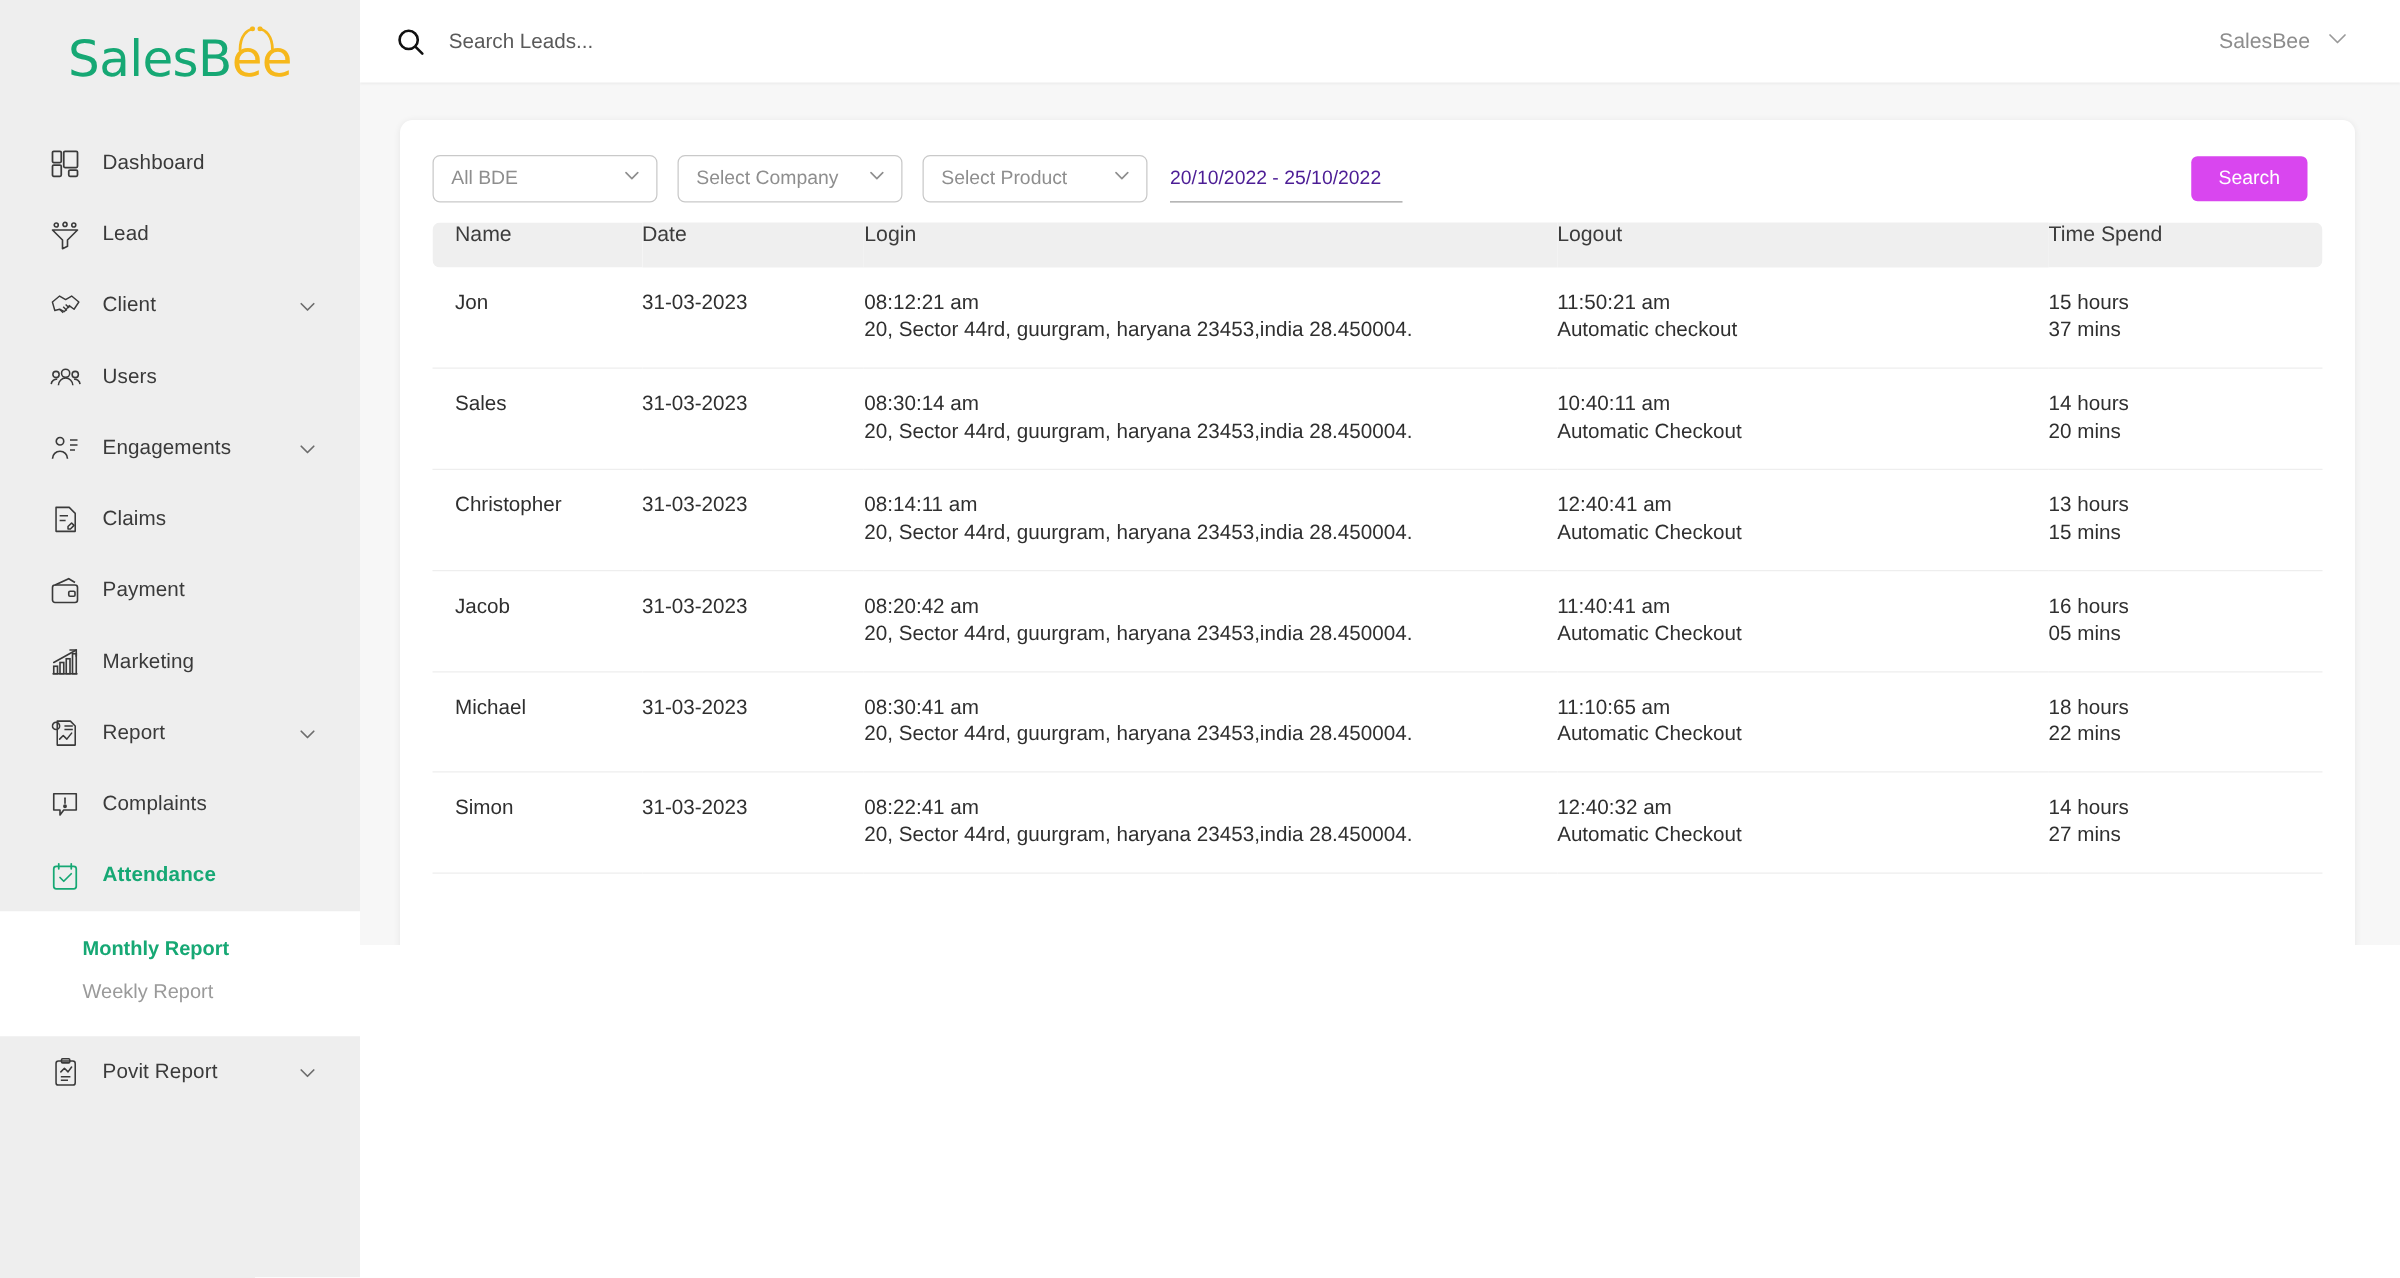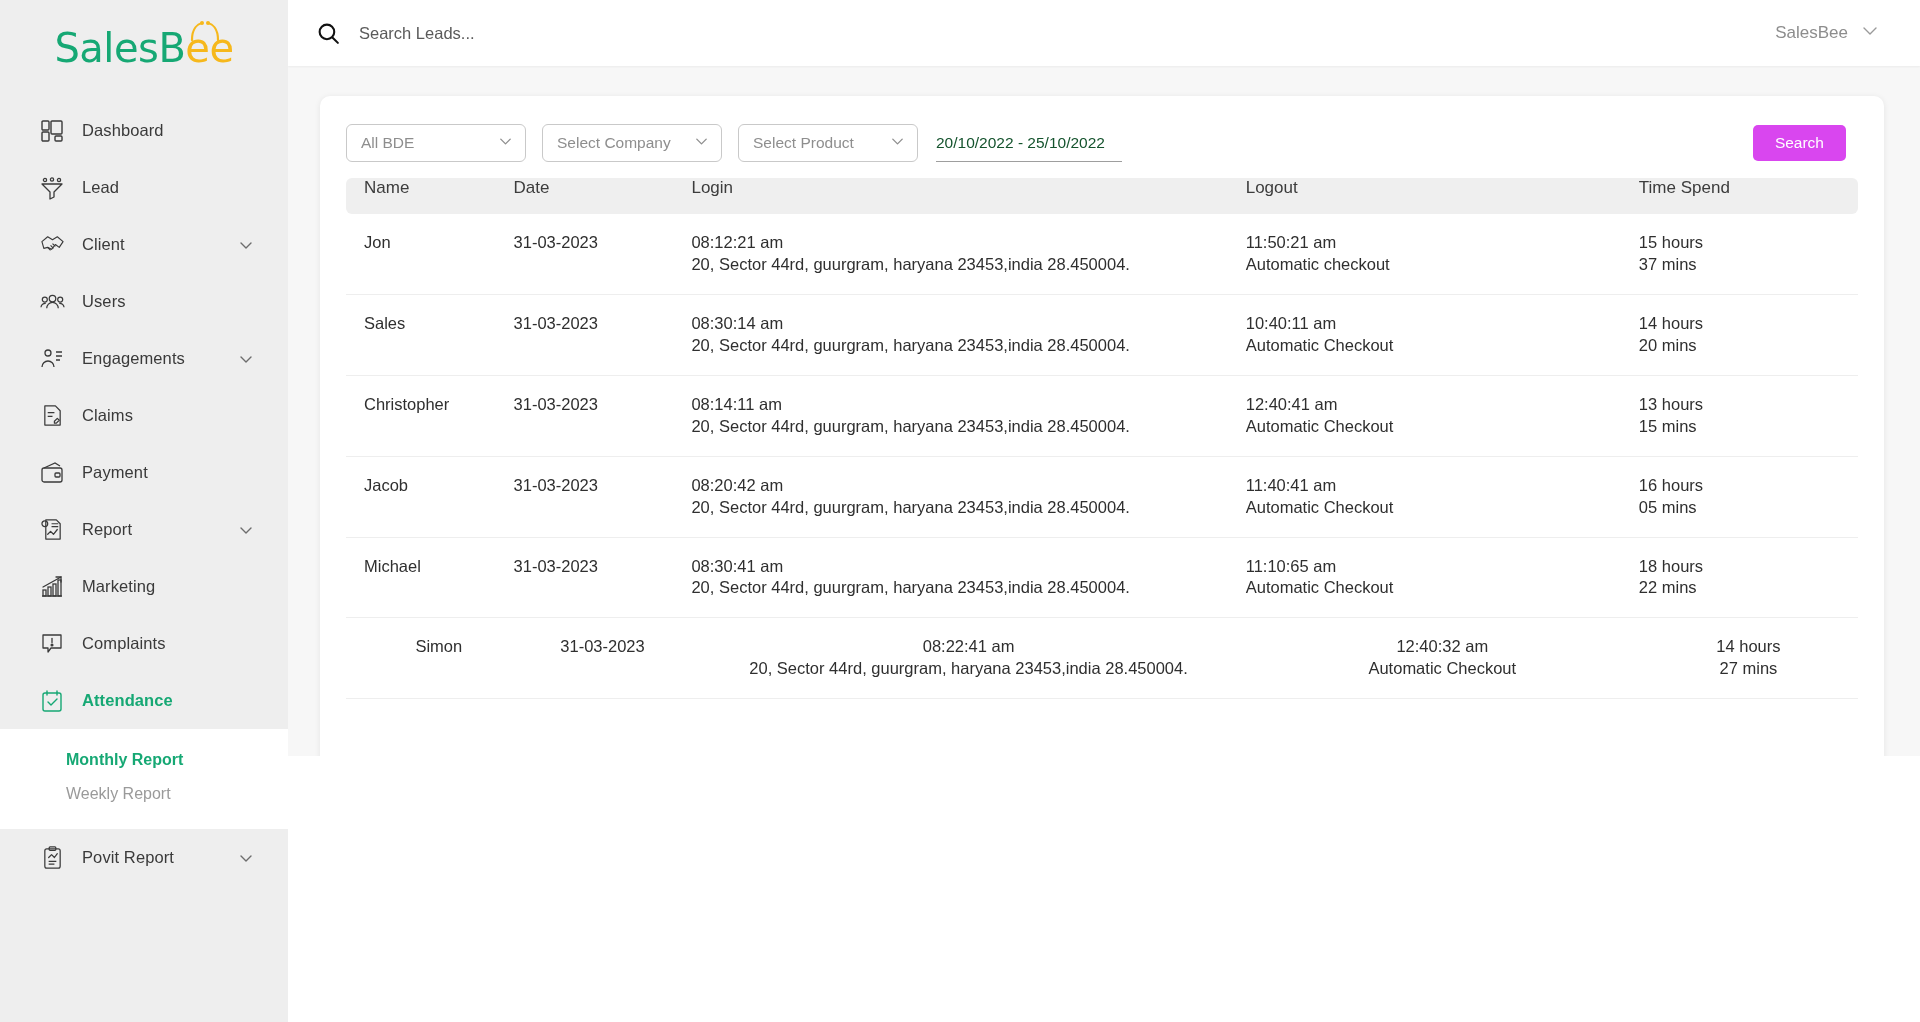--- a/index.html
+++ b/index.html
@@ -114,21 +114,21 @@
     cursor: pointer; background: #fff;
   }
   .select .sel-lbl { font-size: 15.5px; color: #8e8e8e; }
   .daterange {
     width: 186px; height: 38px;
     border-bottom: 1px solid #9e9e9e;
     display: flex; align-items: center;
     margin-left: 2px; margin-right: 16px;
     cursor: pointer;
   }
-  .daterange .dr-lbl { font-size: 15.5px; color: #14532d; }
+  .daterange .dr-lbl { font-size: 15.5px; color: #4c1d95; }
   .search-btn {
     margin-left: auto;
     background: #d946ef;
     color: #ffffff;
     border: none; border-radius: 5px;
     height: 36px; padding: 0 22px;
     font-size: 15.5px; cursor: pointer;
     font-family: "Liberation Sans", sans-serif;
   }
 
@@ -143,21 +143,21 @@
   thead th:first-child { padding-left: 18px; border-radius: 6px 0 0 6px; }
   thead th:last-child { border-radius: 0 6px 6px 0; }
   tbody td {
     padding: 18px 0 18px 0;
     vertical-align: top;
     font-size: 16.5px; color: #2f2f2f;
     border-bottom: 1px solid #eeeeee;
     line-height: 1.33;
   }
   tbody td:first-child { padding-left: 18px; }
-  tbody tr:last-child td { border-bottom: 1px solid #eeeeee; text-align: center; }
+  tbody tr:last-child td { border-bottom: 1px solid #eeeeee; }
   .col-name { width: 130px; }
   .col-date { width: 138px; }
   .col-login { width: 430px; }
   .col-logout { width: 305px; }
   .col-time { width: 170px; }
   .sub { display: block; }
 </style>
 </head>
 <body>
 
@@ -264,48 +264,48 @@
             <rect x="2" y="7" width="20" height="14" rx="2"></rect>
             <path d="M4 7 L15 2 L20 5"></path>
             <rect x="15" y="12" width="5" height="4" rx="1"></rect>
           </svg>
         </span>
         <span class="lbl">Payment</span>
       </div>
 
       <div class="nav-item">
         <span class="ico">
-          <svg width="23" height="23" viewBox="0 0 24 24" fill="none" stroke="#3a3a3a" stroke-width="1.3">
-            <path d="M5 2 h11 l4 4 v16 h-15 z" stroke-linejoin="round"></path>
-            <circle cx="4" cy="6" r="3"></circle>
-            <path d="M11 6 h7 M11 9 h7"></path>
-            <path d="M7 17 l3 -3 l3 3 l4 -5" stroke-linecap="round" stroke-linejoin="round"></path>
-          </svg>
-        </span>
-        <span class="lbl">Report</span>
-        <span class="chev">
-          <svg width="16" height="16" viewBox="0 0 16 16" fill="none" stroke="#6d6d6d" stroke-width="1.4">
-              <path d="M3 6 L8 11 L13 6" stroke-linecap="round" stroke-linejoin="round"></path>
-            </svg>
-        </span>
-      </div>
-
-      <div class="nav-item">
-        <span class="ico">
           <svg width="24" height="24" viewBox="0 0 24 24" fill="none" stroke="#3a3a3a" stroke-width="1.3">
             <path d="M2 21 h20"></path>
             <rect x="3" y="15" width="3" height="6"></rect>
               <rect x="8" y="12" width="3" height="9"></rect>
             <rect x="13" y="9" width="3" height="12"></rect>
               <rect x="18" y="5" width="3" height="16"></rect>
             <path d="M3 12 L21 2" stroke-linecap="round"></path>
               <path d="M16 2 h5 v5" stroke-linecap="round"></path>
           </svg>
         </span>
         <span class="lbl">Marketing</span>
+      </div>
+
+      <div class="nav-item">
+        <span class="ico">
+          <svg width="23" height="23" viewBox="0 0 24 24" fill="none" stroke="#3a3a3a" stroke-width="1.3">
+            <path d="M5 2 h11 l4 4 v16 h-15 z" stroke-linejoin="round"></path>
+            <circle cx="4" cy="6" r="3"></circle>
+            <path d="M11 6 h7 M11 9 h7"></path>
+            <path d="M7 17 l3 -3 l3 3 l4 -5" stroke-linecap="round" stroke-linejoin="round"></path>
+          </svg>
+        </span>
+        <span class="lbl">Report</span>
+        <span class="chev">
+          <svg width="16" height="16" viewBox="0 0 16 16" fill="none" stroke="#6d6d6d" stroke-width="1.4">
+              <path d="M3 6 L8 11 L13 6" stroke-linecap="round" stroke-linejoin="round"></path>
+            </svg>
+        </span>
       </div>
 
       <div class="nav-item">
         <span class="ico">
           <svg width="24" height="24" viewBox="0 0 24 24" fill="none" stroke="#3a3a3a" stroke-width="1.3">
             <path d="M3 3 h18 v13 h-10 l-3 4 v-4 h-5 z" stroke-linejoin="round"></path>
             <path d="M12 6.5 v4" stroke-linecap="round"></path>
               <circle cx="12" cy="13" r="0.9" fill="#3a3a3a"></circle>
           </svg>
         </span>

